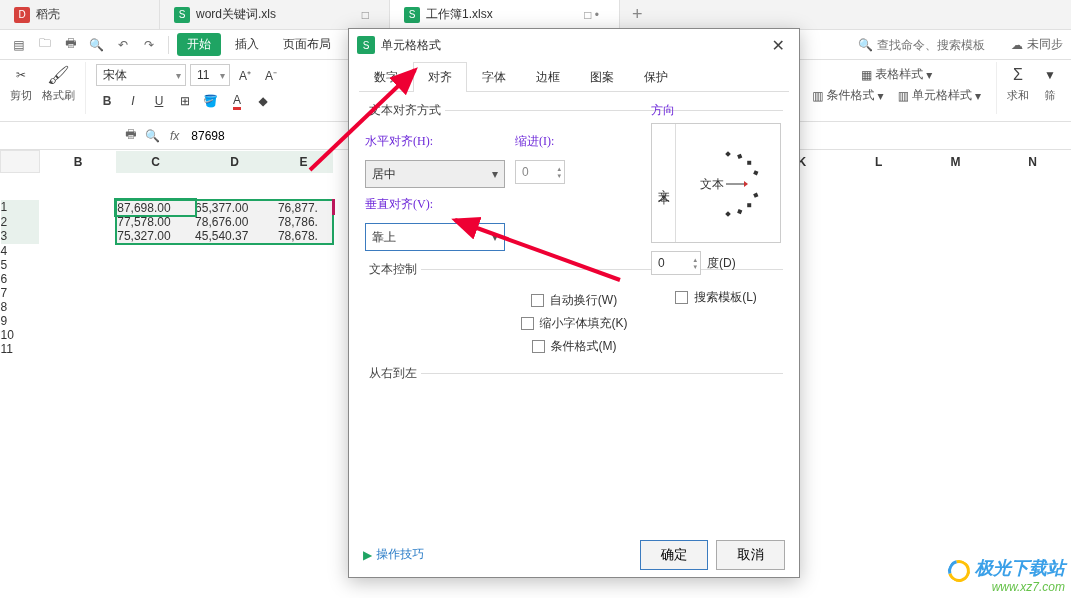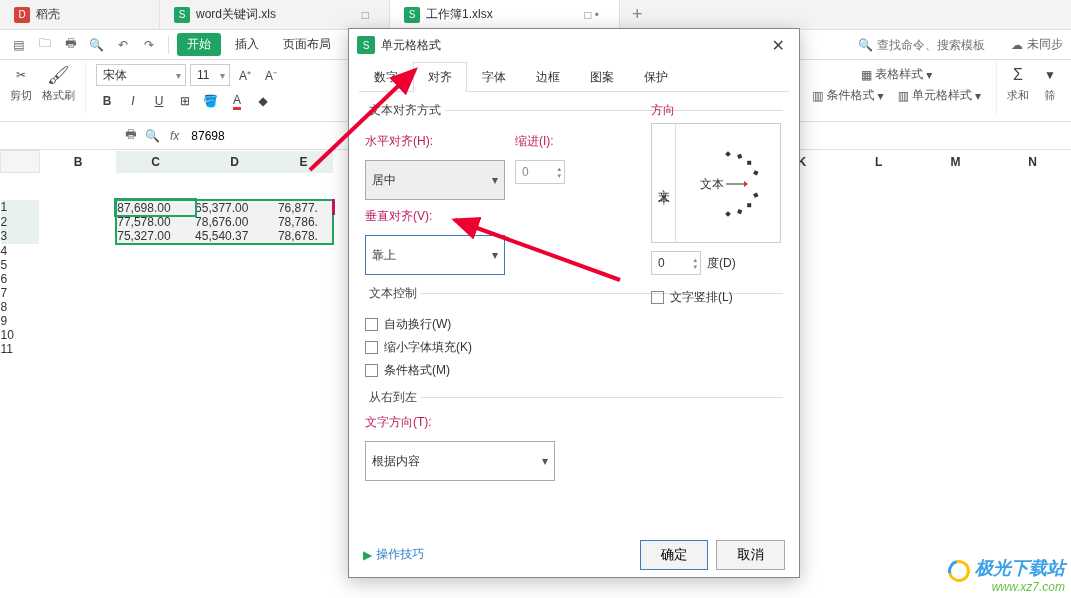--- a/index.html
+++ b/index.html
@@ -59,28 +59,28 @@
   .dlg-title .dlg-icon{width:18px;height:18px;background:#1fa463;border-radius:2px;margin-right:6px; display:inline-flex; align-items:center; justify-content:center; color:#fff; font-size:10px;}
   .dlg-title .dlg-close{margin-left:auto; font-size:16px; color:#444; padding:2px 6px; cursor:pointer;}
   .dlg-tabs{ display:flex; border-bottom:1px solid #ddd; margin:0 10px; }
   .dlg-tab{ padding:6px 14px; border:1px solid transparent; border-bottom:none; cursor:pointer; position:relative; top:1px; }
   .dlg-tab.active{ border-color:#ddd; background:#fff; }
   .dlg-body{ flex:1; padding:10px 16px; position:relative;}
   fieldset{ border:none; border-top:1px solid #ddd; margin-top:10px; padding-top:8px;}
   legend{ padding:0 4px; font-size:12px; color:#444;}
   .form-row{ display:flex; gap:10px; margin-top:6px;}
   .form-col{ display:flex; flex-direction:column; gap:10px; }
-  label{ font-size:12px; color:#be185d; }
-  .select-ctl{ border:1px solid #aaa; height:40px; padding:0 4px 0 6px; background:#eee; display:inline-flex; align-items:center; position:relative; width:140px; font-size:12px;}
+  label{ font-size:12px; color:#6d28d9;font-family:Liberation Serif, serif; }
+  .select-ctl{ border:1px solid #aaa; height:28px; padding:0 4px 0 6px; background:#eee; display:inline-flex; align-items:center; position:relative; width:140px; font-size:12px;}
   .select-ctl::after{content:"▾"; position:absolute; right:6px; color:#555;}
   .select-ctl.focus{ border-color:#3b7bbf; background:#fff;}
   .select-ctl.wide{ width:190px;}
   .num-ctl{ border:1px solid #ccc; height:24px; width:50px; display:inline-flex; align-items:center; padding:0 18px 0 6px; position:relative; background:#fff; color:#888;}
   .num-ctl::after{content:"▴\A▾"; white-space:pre; font-size:7px; line-height:7px; position:absolute; right:3px; color:#888;}
-  .chk{ display:flex; align-items:center; gap:6px; margin-top:6px; font-size:12px;}
+  .chk{ display:flex; align-items:center; gap:6px; margin-top:6px; font-size:12px;justify-content:center;}
   .chk .box{ width:13px;height:13px;border:1px solid #888;}
 
   .direction-box{ position:absolute; right:18px; top:10px; width:130px;}
   .dir-frame{ border:1px solid #ccc; height:120px; display:flex; }
   .dir-left{ width:24px; border-right:1px solid #ddd; display:flex; align-items:center; justify-content:center;}
   .dir-left span{ writing-mode:vertical-rl; letter-spacing:4px; font-size:12px;}
   .dir-right{ flex:1; position:relative; background:#fff;}
   .angle-row{ display:flex; align-items:center; gap:6px; margin-top:8px;}
   .dlg-footer{ height:46px; border-top:1px solid transparent; display:flex; align-items:center; padding:0 14px;}
   .link{ color:#2a7cc7; display:flex; align-items:center; gap:4px;}
@@ -369,26 +369,20 @@
           <span>缩小字体填充(K)</span>
         </div>
       <div class="chk">
           <span class="box"></span>
           <span>条件格式(M)</span>
         </div>
     </fieldset>
 
     <fieldset>
       <legend>从右到左</legend>
-      <div class="form-col">
-        <label>文字方向(T):</label>
-        <div class="select-ctl wide" style="background:#fff">
-            <span>根据内容</span>
-          </div>
-      </div>
     </fieldset>
 
     <div class="direction-box">
       <label>方向</label>
       <div class="dir-frame" style="margin-top:4px">
         <div class="dir-left">
             <span>文本</span>
           </div>
         <div class="dir-right">
           <svg width="100%" height="100%" viewBox="0 0 104 118">
@@ -428,21 +422,21 @@
         </div>
       </div>
       <div class="angle-row">
         <div class="num-ctl" style="color:#333">
             <span>0</span>
           </div>
         <span>度(D)</span>
       </div>
       <div class="chk" style="margin-top:14px">
           <span class="box"></span>
-          <span>文字竖排(L)</span>
+          <span>搜索模板(L)</span>
         </div>
     </div>
   </div>
 
   <div class="dlg-footer">
     <span class="link">
       <span style="color:#1fa463">▶</span>
       <span>操作技巧</span>
     </span>
     <div style="flex:1"></div>

